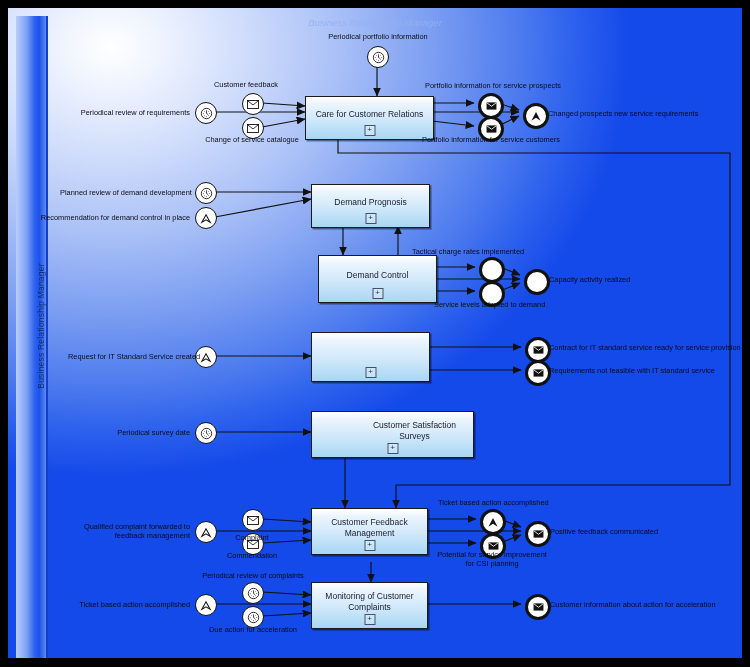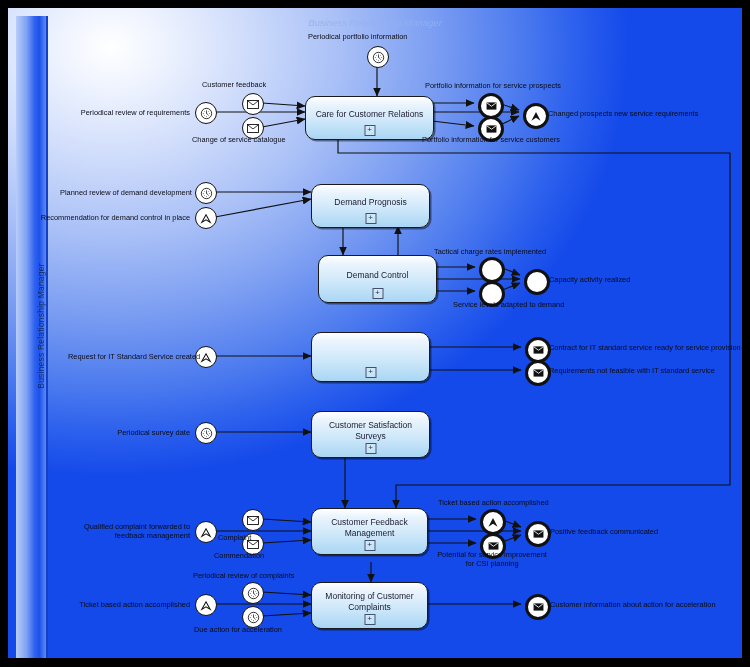--- a/index.html
+++ b/index.html
@@ -29,21 +29,21 @@
     opacity:.78;
   }
   #pool-title{
     position:absolute;left:0;top:9px;width:734px;text-align:center;
     font-size:9.5px;color:#93b1f0;opacity:.85;font-style:italic;
   }
   svg#wires{position:absolute;left:0;top:0;width:750px;height:667px;pointer-events:none;}
 
   
   .act{
-    position:absolute;border:1px solid #1a1a1a;border-radius:10px;
+    position:absolute;border:1px solid #1a1a1a;border-radius:0;
     background:linear-gradient(to bottom,#ffffff 0%,#eaf4fd 18%,#cfe8fa 55%,#a9d6f4 100%);
     box-shadow:1.5px 1.5px 0 rgba(0,0,0,.45);
     display:flex;align-items:center;justify-content:center;
   }
   .act-label{
     font-size:8.5px;color:#1a1a2e;text-align:center;line-height:1.25;
     padding:0 6px;margin-bottom:7px;
   }
   .plus{
     position:absolute;left:50%;bottom:3px;transform:translateX(-50%);
@@ -54,21 +54,21 @@
   
   .ev{position:absolute;border-radius:50%;background:#fff;display:flex;align-items:center;justify-content:center;}
   .ev.start{width:20px;height:20px;border:1.4px solid #111;}
   .ev.end{width:20px;height:20px;border:3.2px solid #111;}
   .ev.plainend{width:20px;height:20px;border:3px solid #111;}
   .ev svg{display:block;}
 
   
   .lb{position:absolute;font-size:7.4px;color:#0b0b16;line-height:1.22;white-space:nowrap;}
   .lb.r{text-align:right;}
-  .lb.c{text-align:left;}
+  .lb.c{text-align:center;}
   .lb.w{white-space:normal;}
 </style>
 </head>
 <body>
 
 <div id="root">
   <div id="canvas">
 
     <div id="pool-title">Business Relationship Manager</div>
 
@@ -142,21 +142,21 @@
 
     <div class="act" style="left:310px;top:247px;width:117px;height:46px;">
       <span class="act-label">Demand Control</span>
       <span class="plus">+</span>
     </div>
 
     <div class="act" style="left:303px;top:324px;width:117px;height:48px;">
       <span class="plus">+</span>
     </div>
 
-    <div class="act" style="left:303px;top:403px;width:117px;height:45px;">
+    <div class="act" style="left:303px;top:403px;width:117px;height:45px;padding-left:44px;">
       <span class="act-label">Customer Satisfaction Surveys</span>
       <span class="plus">+</span>
     </div>
 
     <div class="act" style="left:303px;top:500px;width:115px;height:45px;">
       <span class="act-label">Customer Feedback Management</span>
       <span class="plus">+</span>
     </div>
 
     <div class="act" style="left:303px;top:574px;width:115px;height:45px;">
@@ -324,30 +324,30 @@
 
     <div class="ev end" style="left:517px;top:586px;">
       <svg width="11" height="8" viewBox="0 0 16 12">
         <rect x="0.6" y="0.6" width="14.8" height="10.8" fill="#111"></rect>
         <path d="M1 1.2L8 6.4 15 1.2" fill="none" stroke="#fff" stroke-width="1.3"></path>
       </svg>
     </div>
 
     <div class="lb c" style="left:300px;top:24px;width:140px;">Periodical portfolio information</div>
     <div class="lb r" style="left:62px;top:100px;width:120px;">Periodical review of requirements</div>
-    <div class="lb c" style="left:194px;top:72px;width:100px;">Customer feedback</div>
+    <div class="lb c" style="left:188px;top:72px;width:100px;">Customer feedback</div>
     <div class="lb c" style="left:184px;top:127px;width:120px;">Change of service catalogue</div>
     <div class="lb" style="left:417px;top:73px;">Portfolio information for service prospects</div>
     <div class="lb" style="left:414px;top:127px;">Portfolio information for service customers</div>
     <div class="lb" style="left:540px;top:101px;">Changed prospects new service requirements</div>
 
     <div class="lb r" style="left:52px;top:180px;width:130px;">Planned review of demand development</div>
     <div class="lb r" style="left:32px;top:205px;width:150px;">Recommendation for demand control in place</div>
-    <div class="lb" style="left:426px;top:239px;">Tactical charge rates implemented</div>
-    <div class="lb" style="left:426px;top:292px;margin-left:19px;">Service levels adapted to demand</div>
+    <div class="lb" style="left:404px;top:239px;">Tactical charge rates implemented</div>
+    <div class="lb" style="left:426px;top:292px;">Service levels adapted to demand</div>
     <div class="lb" style="left:541px;top:267px;">Capacity activity realized</div>
 
     <div class="lb r" style="left:60px;top:344px;width:122px;">Request for IT Standard Service created</div>
     <div class="lb" style="left:541px;top:335px;">Contract for IT standard service ready for service provision</div>
     <div class="lb" style="left:541px;top:358px;">Requirements not feasible with IT standard service</div>
 
     <div class="lb r" style="left:100px;top:420px;width:82px;">Periodical survey date</div>
 
     <div class="lb c" style="left:210px;top:489px;width:68px;margin-top:36px;">Complaint</div>
     <div class="lb r w" style="left:72px;top:514px;width:110px;">

